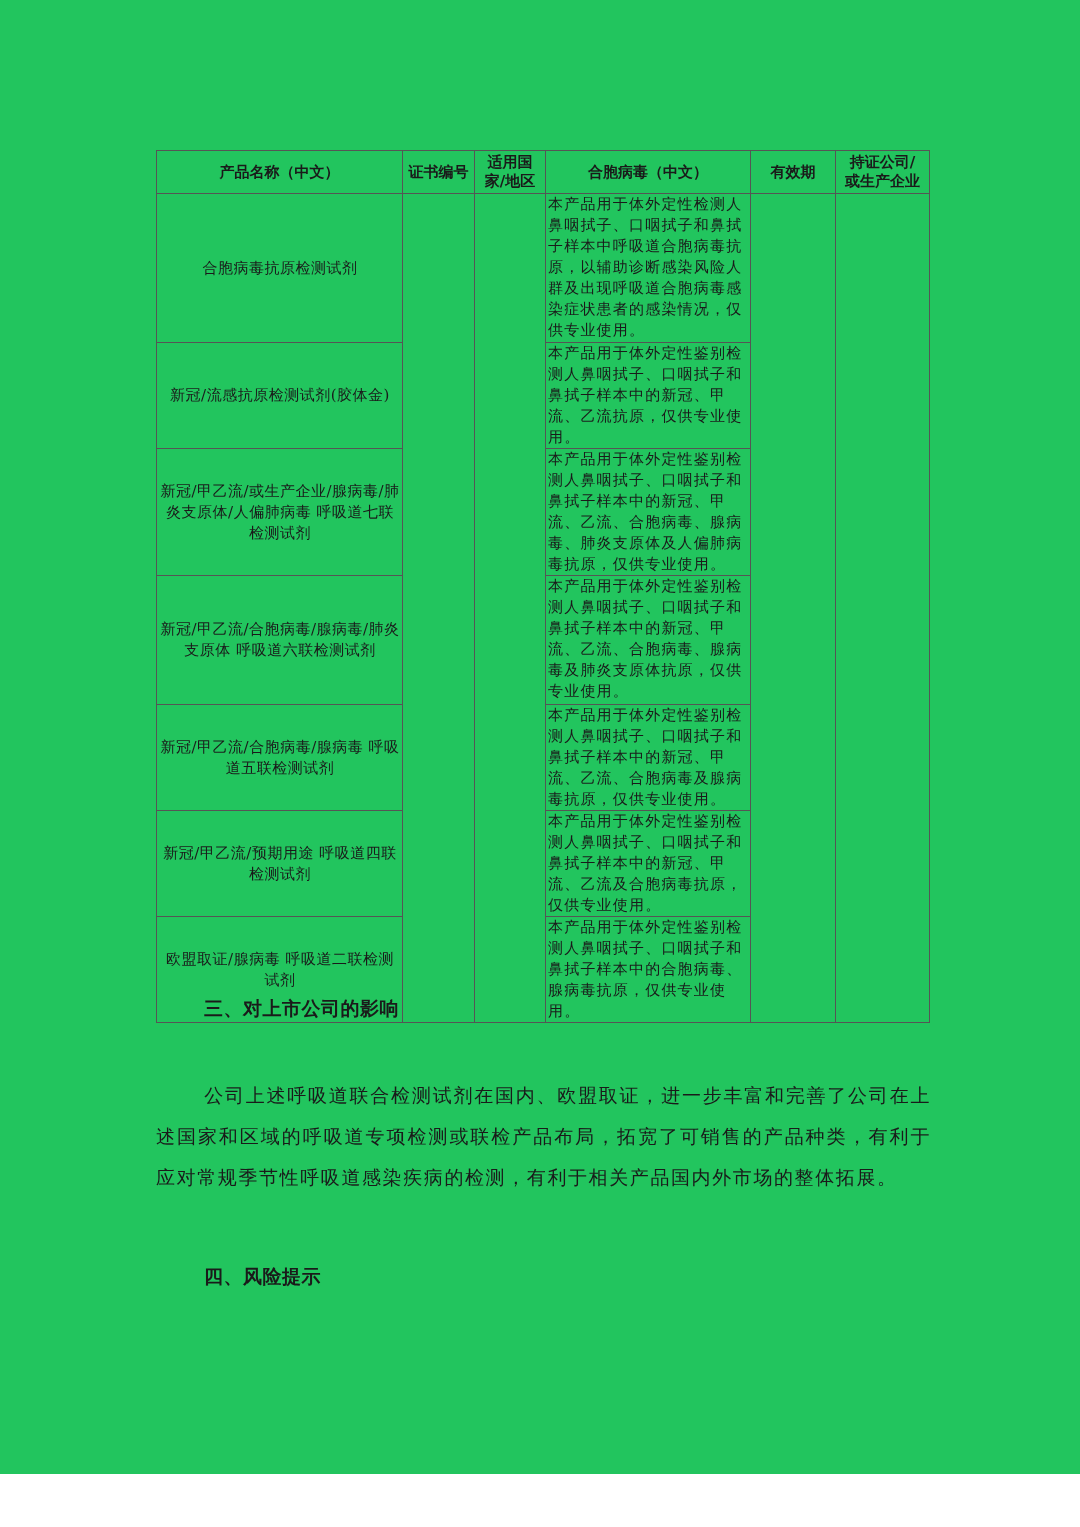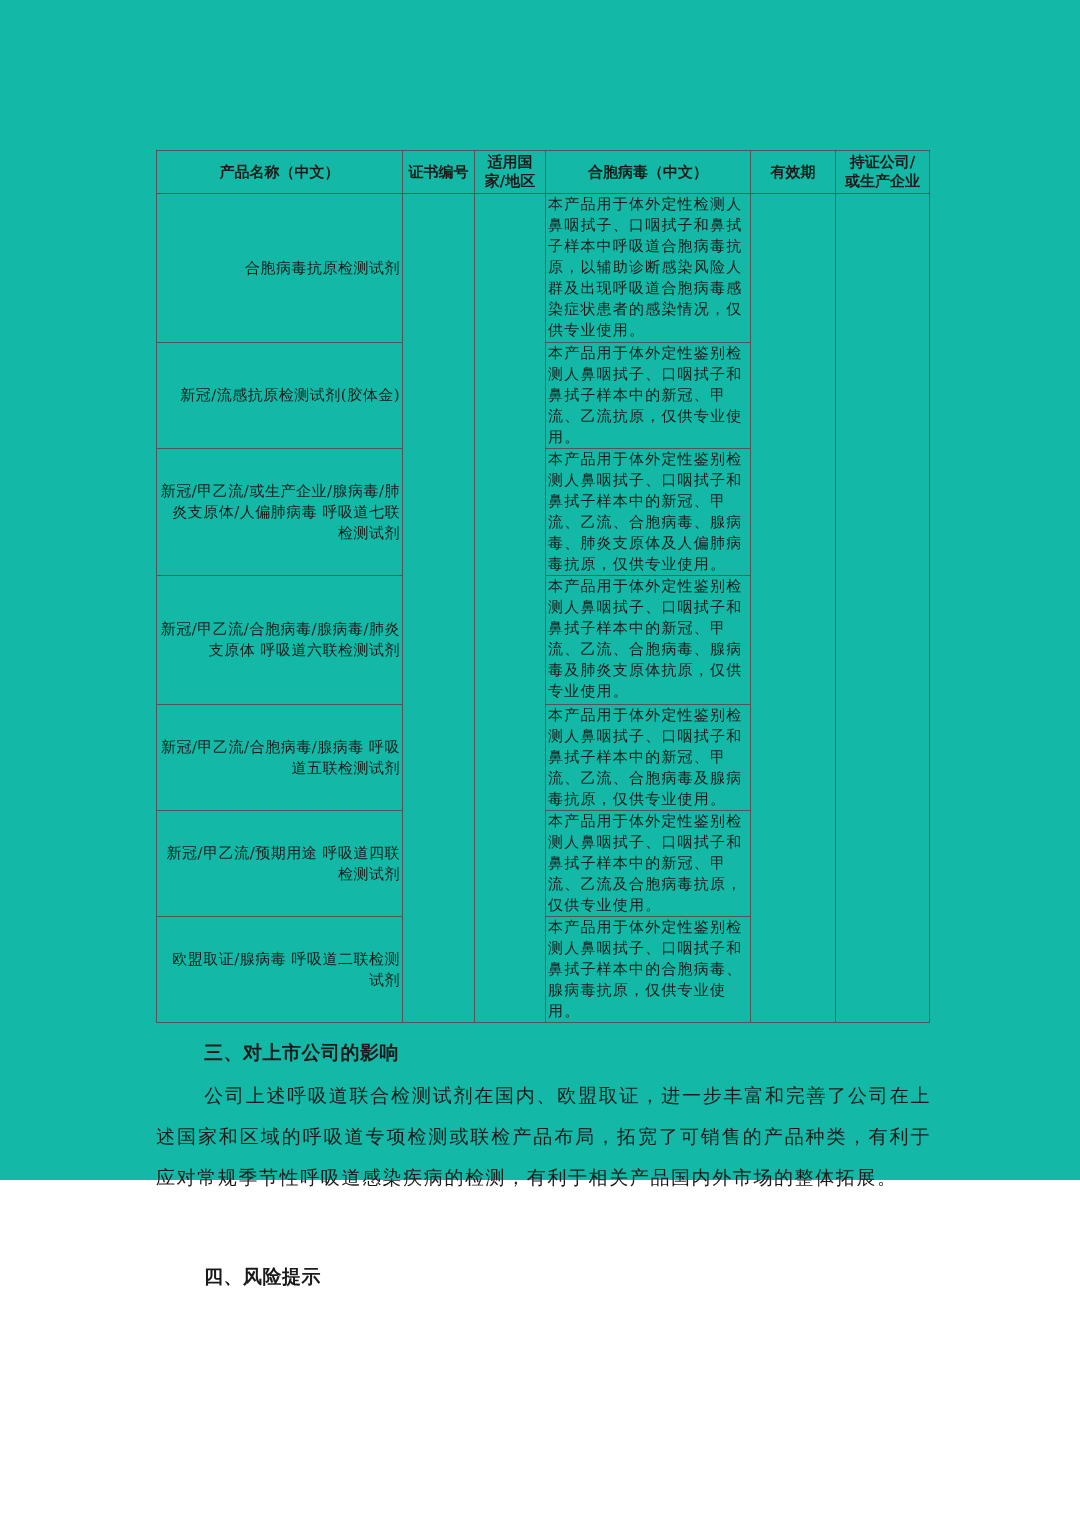--- a/index.html
+++ b/index.html
@@ -1,24 +1,24 @@
 <!DOCTYPE html>
 <html><head>
 <meta charset="utf-8">
 <style>
   html, body { margin: 0; padding: 0; background: #ffffff; }
   body { width: 1080px; height: 1527px; position: relative; overflow: hidden;
          font-family: "DejaVu Serif", "Liberation Serif", serif; color: #1a1a1a; }
-  .page { position: absolute; left: 0; top: 0; width: 1080px; height: 1180px; background: #14b8a6; }
+  .page { position: absolute; left: 0; top: 0; width: 1080px; height: 1474px; background: #22c55e; }
 
   table.reg { position: absolute; left: 156px; top: 150px; width: 773px;
               border-collapse: collapse; table-layout: fixed; font-size: 15px; }
   table.reg td, table.reg th { border: 1px solid #555; padding: 0 2px; vertical-align: middle; }
   table.reg th { font-weight: bold; font-size: 15px; text-align: center; line-height: 19px; height: 42px; }
-  table.reg td.name { text-align: right; line-height: 21px; padding-left: 3px; letter-spacing: 0.5px; }
+  table.reg td.name { text-align: center; line-height: 21px; padding-left: 3px; letter-spacing: 0.5px; }
   table.reg td.use { text-align: left; line-height: 21px; padding: 0 2px; letter-spacing: 1.2px; vertical-align: top; font-size: 15px; margin-top: 12px; }
   table.reg td.blank { }
 
   .h { position: absolute; left: 204px; font-weight: bold; font-size: 19px; letter-spacing: 0.5px; }
   .p { position: absolute; left: 156px; width: 775px; font-size: 19px; line-height: 41px; letter-spacing: 1.6px; text-align: justify; }
   .p .indent { display: inline-block; width: 48px; }
 </style>
 </head>
 <body>
 
@@ -72,18 +72,18 @@
         <td class="name">新冠/甲乙流/预期用途 呼吸道四联检测试剂</td>
         <td class="use">本产品用于体外定性鉴别检测人鼻咽拭子、口咽拭子和鼻拭子样本中的新冠、甲流、乙流及合胞病毒抗原，仅供专业使用。</td>
       </tr>
       <tr style="height:86px">
         <td class="name">欧盟取证/腺病毒 呼吸道二联检测试剂</td>
         <td class="use">本产品用于体外定性鉴别检测人鼻咽拭子、口咽拭子和鼻拭子样本中的合胞病毒、腺病毒抗原，仅供专业使用。</td>
       </tr>
     </tbody>
   </table>
 
-  <div class="h" style="top:1040px">三、对上市公司的影响</div>
+  <div class="h" style="top:996px">三、对上市公司的影响</div>
   <div class="p" style="top:1075px"><span class="indent"></span><span>公司上述呼吸道联合检测试剂在国内、欧盟取证，进一步丰富和完善了公司在上述国家和区域的呼吸道专项检测或联检产品布局，拓宽了可销售的产品种类，有利于应对常规季节性呼吸道感染疾病的检测，有利于相关产品国内外市场的整体拓展。</span></div>
 
   <div class="h" style="top:1264px">四、风险提示</div>
 
 </div>
 
 </body></html>

